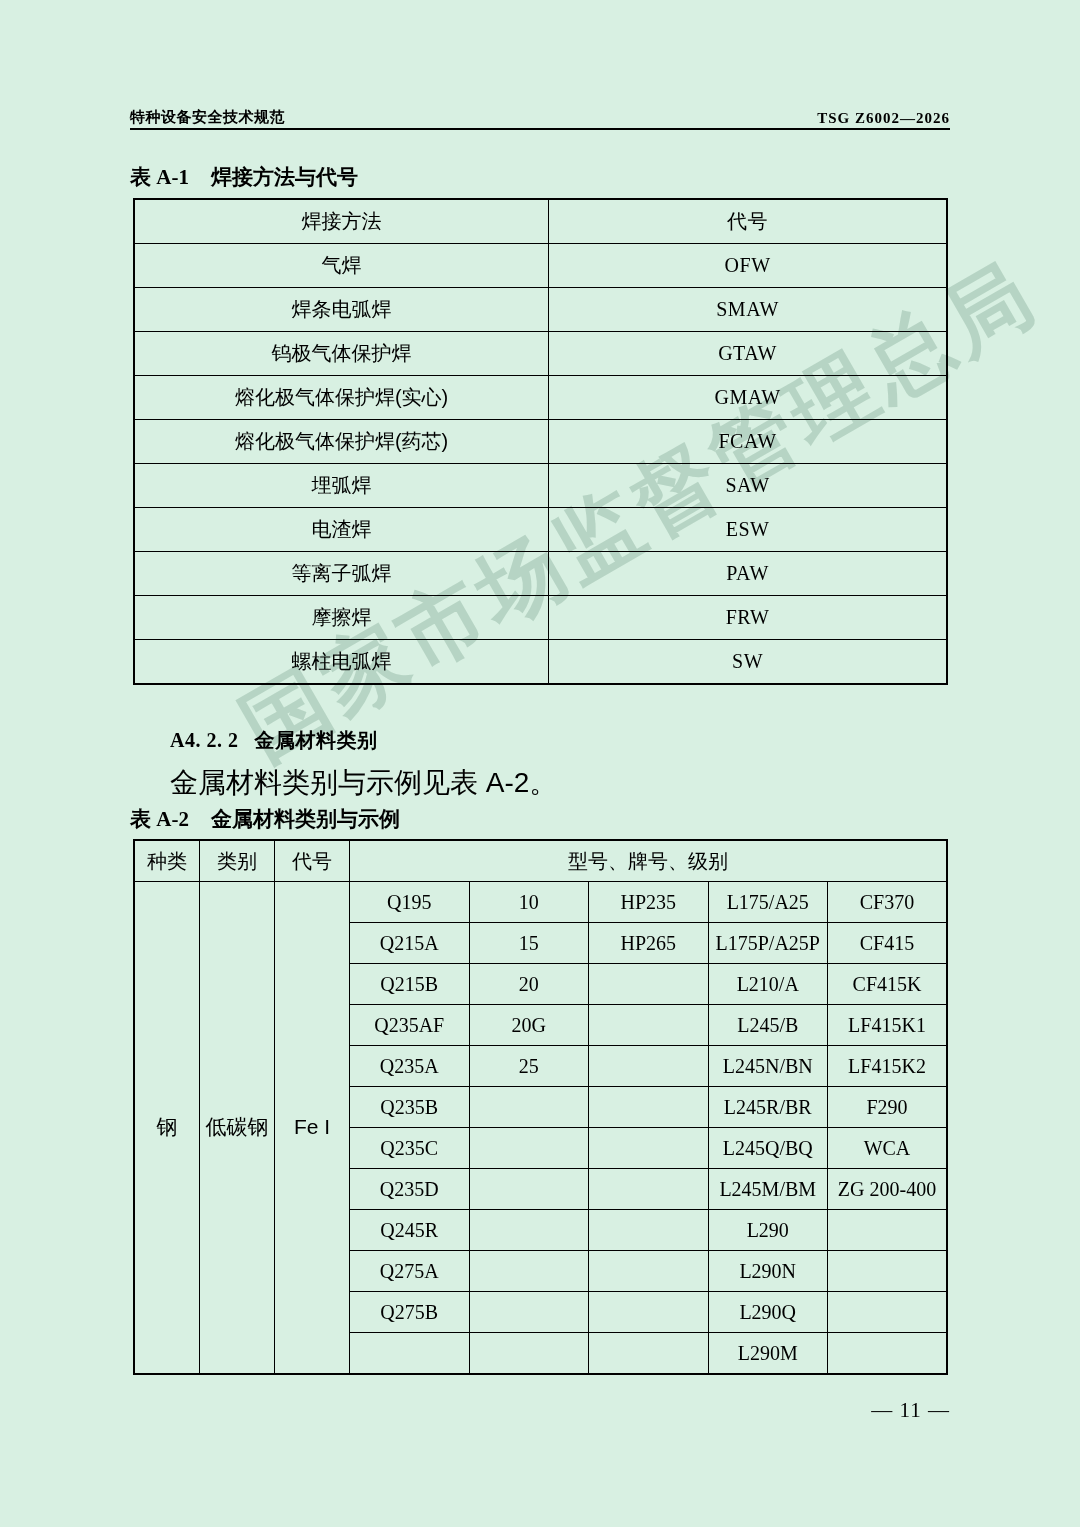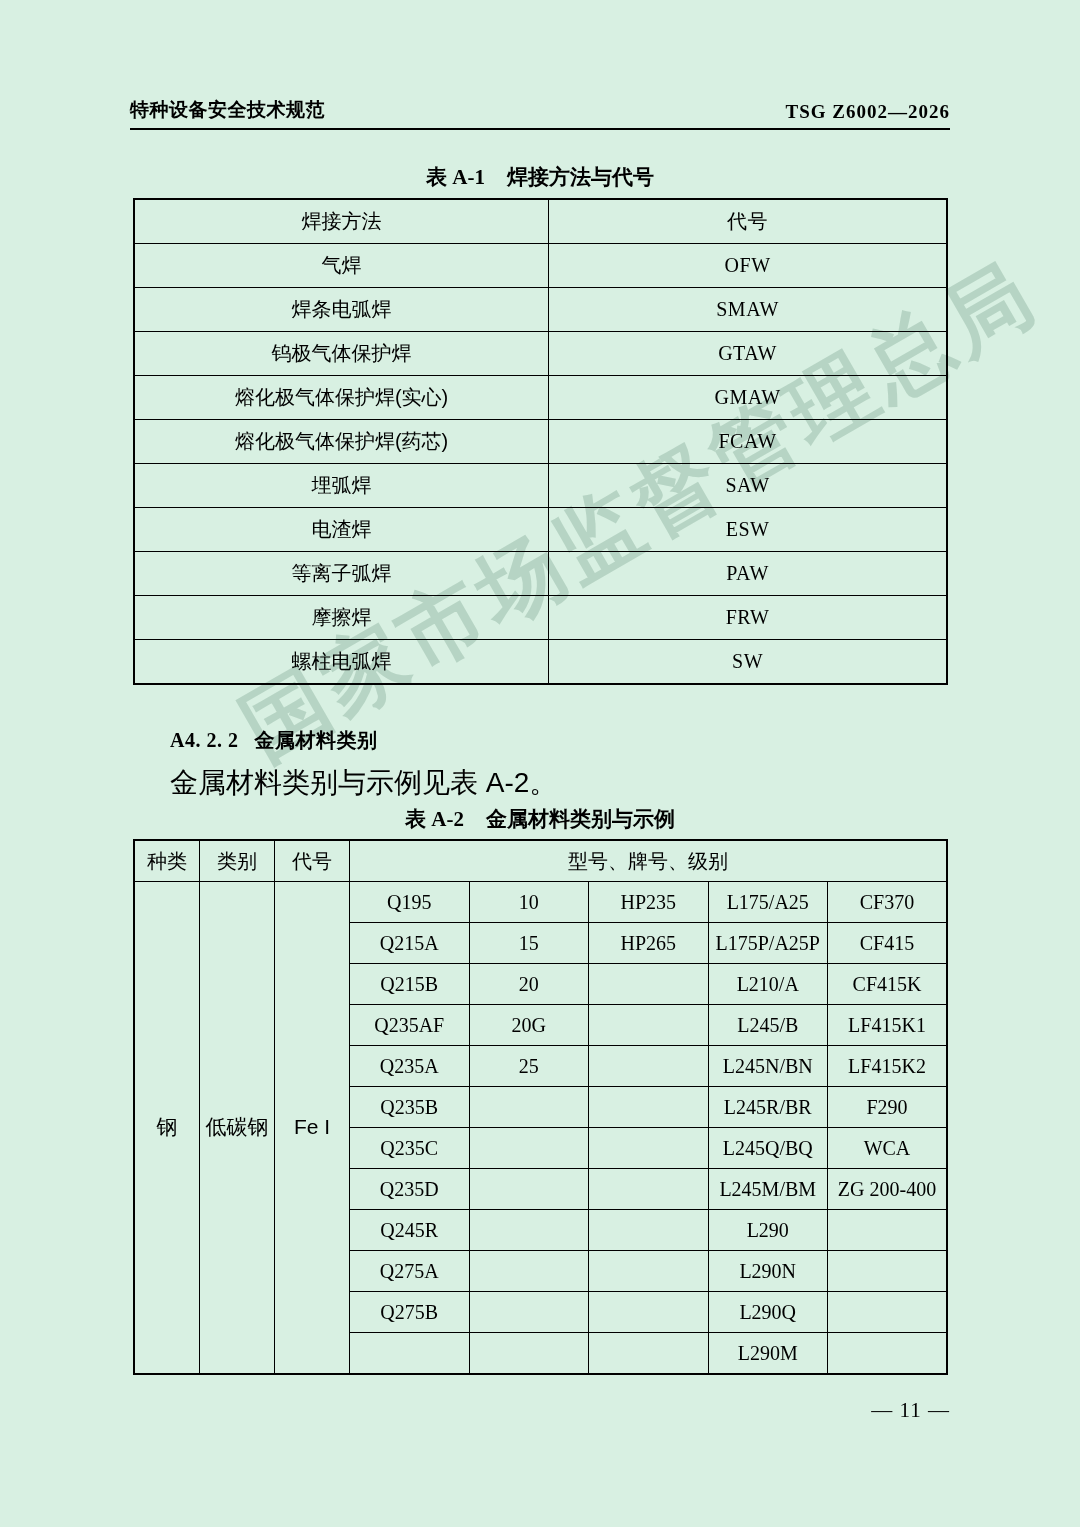--- a/index.html
+++ b/index.html
@@ -19,26 +19,26 @@
     position: absolute;
     left: 0; top: 0;
     width: 1080px;
     height: 1527px;
   }
 
   
   .header {
     position: absolute;
     left: 130px;
-    top: 97px;
+    top: 108px;
     width: 820px;
     display: flex;
     justify-content: space-between;
     align-items: flex-end;
-    font-size: 19px;
+    font-size: 15px;
     font-weight: bold;
     letter-spacing: 0.5px;
   }
   .header .hdr-left {
     font-family: "Liberation Sans", sans-serif;
   }
   .header .hdr-right {
     font-family: "Liberation Serif", serif;
     letter-spacing: 1px;
   }
@@ -66,21 +66,21 @@
     letter-spacing: 6px;
     pointer-events: none;
     white-space: nowrap;
   }
 
   
   .caption {
     position: absolute;
     width: 820px;
     left: 130px;
-    text-align: center;
+    text-align: left;
     font-size: 21px;
     font-family: "Liberation Serif", serif;
     font-weight: bold;
   }
   .caption .cap-num {
     font-family: "Liberation Serif", serif;
   }
   .caption .cap-txt {
     margin-left: 22px;
   }

